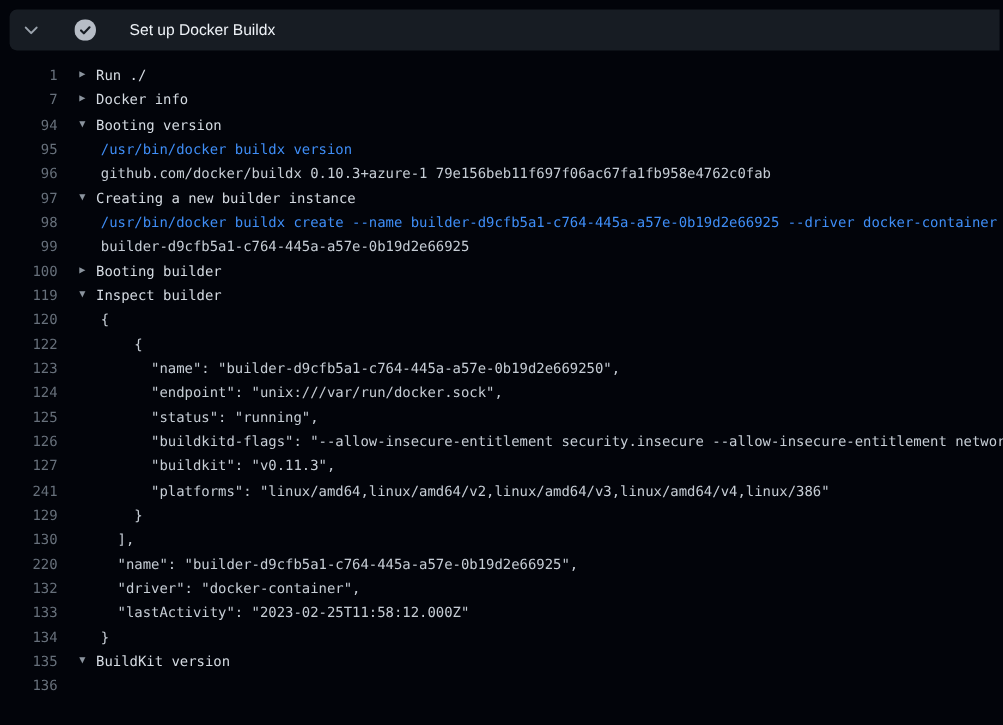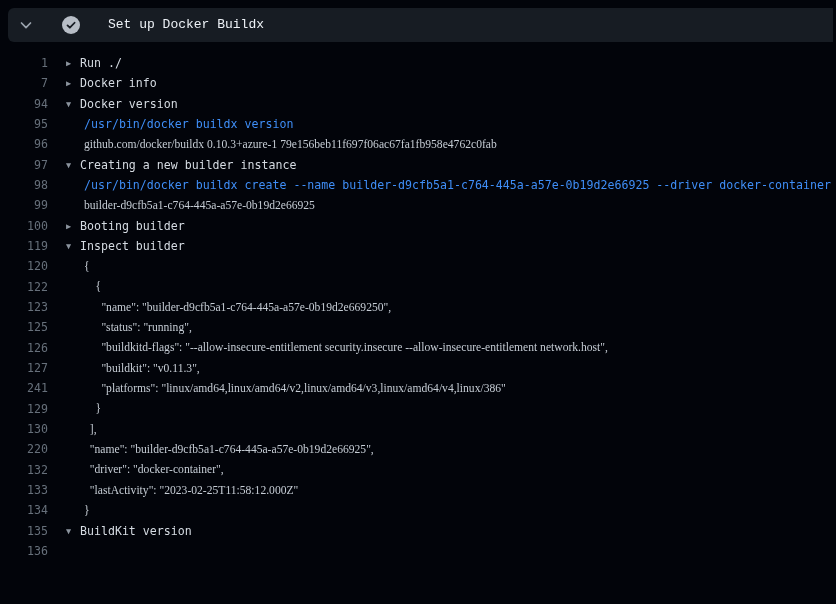--- a/index.html
+++ b/index.html
@@ -12,21 +12,20 @@
   }
   
   .step-header{
     position:absolute;top:8px;left:8px;right:3px;height:34px;
     background:#171c23;
     border-radius:6px 0 0 6px;
     display:flex;align-items:center;
     padding:0 10px;gap:28px;
     box-sizing:border-box;
     cursor:pointer;
-    font-family:Liberation Mono, monospace;
   }
   .chev{width:16px;height:16px;flex:none;display:block;}
   .statuscircle{width:18px;height:18px;flex:none;display:block;}
   .step-title{
     color:#eef2f7;font-size:13px;line-height:34px;
     white-space:nowrap;
   }
   
   .log{
     position:absolute;top:42px;left:0;right:0;bottom:0;
@@ -48,51 +47,52 @@
   .content.plain{padding-left:18px;}
   .content.groupline{cursor:pointer;}
   .tri{
     display:inline-block;width:14px;flex:none;
     font-size:8.5px;color:#8b949e;
     transform:translateY(-0.5px);
   }
   .txt{white-space:pre;}
   .t-group .txt{color:#d5dbe2;}
   .t-command .txt{color:#3f8ef7;}
-  .t-output .txt{color:#c6cdd5;font-family:Liberation Serif, serif;}
+  .t-output .txt{color:#c6cdd5;}
 </style>
 </head>
 <body>
 
 <div class="step-header">
   <svg class="chev" viewBox="0 0 16 16">
     <path d="M3.5 6l4.5 4.6L12.5 6" fill="none" stroke="#9ba3ad" stroke-width="1.7" stroke-linecap="round" stroke-linejoin="round"></path>
   </svg>
   <svg class="statuscircle" viewBox="0 0 16 16">
     <circle cx="8" cy="8" r="8" fill="#b7bdc6"></circle>
     <path d="M4.9 8.3l2.1 2.1 4.2-4.4" fill="none" stroke="#171c23" stroke-width="1.6" stroke-linecap="round" stroke-linejoin="round"></path>
   </svg>
   <span class="step-title">Set up Docker Buildx</span>
 </div>
 
 <div class="log">
   <div id="log-lines">
       <div class="line t-group"><a class="num">1</a><div class="content groupline"><span class="tri">▶</span><span class="txt">Run ./</span></div></div>
       <div class="line t-group"><a class="num">7</a><div class="content groupline"><span class="tri">▶</span><span class="txt">Docker info</span></div></div>
-      <div class="line t-group"><a class="num">94</a><div class="content groupline"><span class="tri">▼</span><span class="txt">Docker version</span></div></div>
+      <div class="line t-group"><a class="num">94</a><div class="content groupline"><span class="tri">▼</span><span class="txt">Booting version</span></div></div>
       <div class="line t-command"><a class="num">95</a><div class="content plain"><span class="txt">/usr/bin/docker buildx version</span></div></div>
       <div class="line t-output"><a class="num">96</a><div class="content plain"><span class="txt">github.com/docker/buildx 0.10.3+azure-1 79e156beb11f697f06ac67fa1fb958e4762c0fab</span></div></div>
       <div class="line t-group"><a class="num">97</a><div class="content groupline"><span class="tri">▼</span><span class="txt">Creating a new builder instance</span></div></div>
       <div class="line t-command"><a class="num">98</a><div class="content plain"><span class="txt">/usr/bin/docker buildx create --name builder-d9cfb5a1-c764-445a-a57e-0b19d2e66925 --driver docker-container</span></div></div>
       <div class="line t-output"><a class="num">99</a><div class="content plain"><span class="txt">builder-d9cfb5a1-c764-445a-a57e-0b19d2e66925</span></div></div>
       <div class="line t-group"><a class="num">100</a><div class="content groupline"><span class="tri">▶</span><span class="txt">Booting builder</span></div></div>
       <div class="line t-group"><a class="num">119</a><div class="content groupline"><span class="tri">▼</span><span class="txt">Inspect builder</span></div></div>
       <div class="line t-output"><a class="num">120</a><div class="content plain"><span class="txt">{</span></div></div>
       <div class="line t-output"><a class="num">122</a><div class="content plain"><span class="txt">    {</span></div></div>
       <div class="line t-output"><a class="num">123</a><div class="content plain"><span class="txt">      "name": "builder-d9cfb5a1-c764-445a-a57e-0b19d2e669250",</span></div></div>
+      <div class="line t-output"><a class="num">124</a><div class="content plain"><span class="txt">      "endpoint": "unix:///var/run/docker.sock",</span></div></div>
       <div class="line t-output"><a class="num">125</a><div class="content plain"><span class="txt">      "status": "running",</span></div></div>
       <div class="line t-output"><a class="num">126</a><div class="content plain"><span class="txt">      "buildkitd-flags": "--allow-insecure-entitlement security.insecure --allow-insecure-entitlement network.host",</span></div></div>
       <div class="line t-output"><a class="num">127</a><div class="content plain"><span class="txt">      "buildkit": "v0.11.3",</span></div></div>
       <div class="line t-output"><a class="num">241</a><div class="content plain"><span class="txt">      "platforms": "linux/amd64,linux/amd64/v2,linux/amd64/v3,linux/amd64/v4,linux/386"</span></div></div>
       <div class="line t-output"><a class="num">129</a><div class="content plain"><span class="txt">    }</span></div></div>
       <div class="line t-output"><a class="num">130</a><div class="content plain"><span class="txt">  ],</span></div></div>
       <div class="line t-output"><a class="num">220</a><div class="content plain"><span class="txt">  "name": "builder-d9cfb5a1-c764-445a-a57e-0b19d2e66925",</span></div></div>
       <div class="line t-output"><a class="num">132</a><div class="content plain"><span class="txt">  "driver": "docker-container",</span></div></div>
       <div class="line t-output"><a class="num">133</a><div class="content plain"><span class="txt">  "lastActivity": "2023-02-25T11:58:12.000Z"</span></div></div>
       <div class="line t-output"><a class="num">134</a><div class="content plain"><span class="txt">}</span></div></div>

